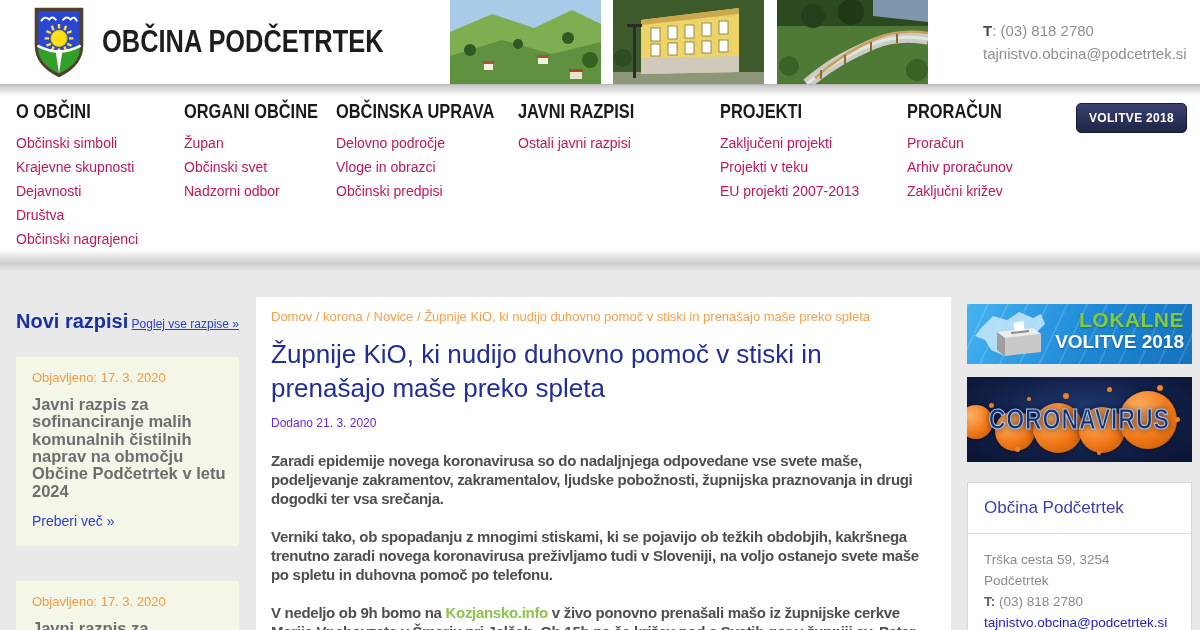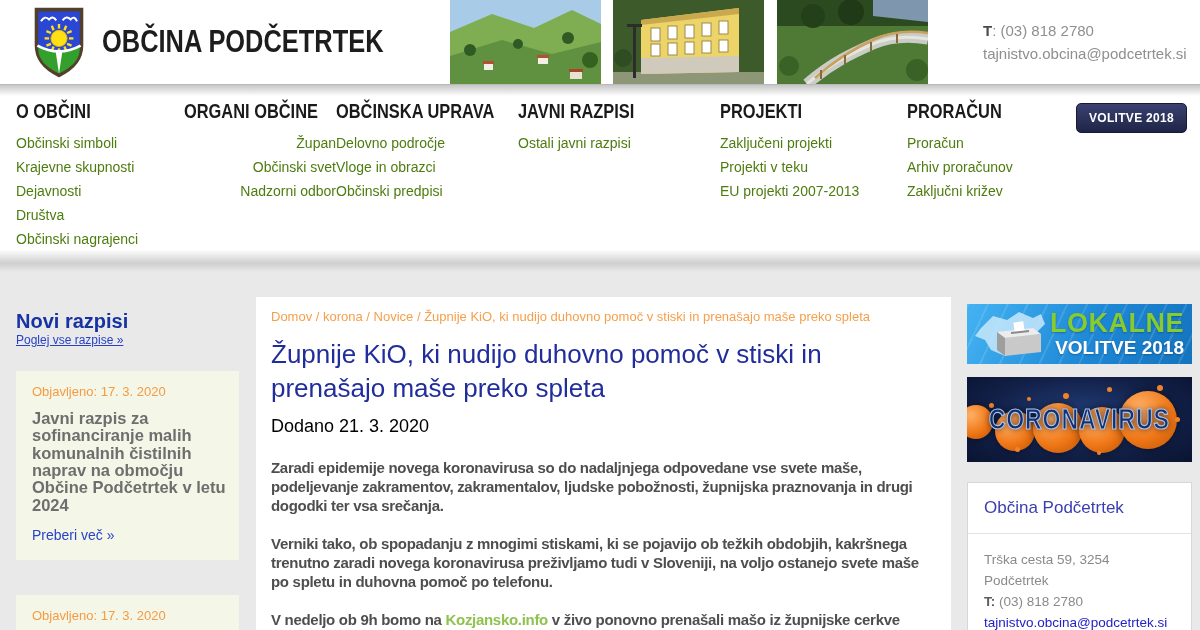--- a/index.html
+++ b/index.html
@@ -15,58 +15,58 @@
   .photo svg{display:block;}
   .hdr-contact{position:absolute;left:983px;top:19px;font-size:15px;line-height:23px;color:#8f8f8f;}
   .hdr-contact b{color:#4a4a4a;}
 
   .band-top{height:14px;background:linear-gradient(#c6c6c6,#ffffff 85%);border-top:1px solid #b9b9b9;box-sizing:border-box;}
 
   
   .nav{position:relative;height:152px;background:#ffffff;}
   .nav-inner{display:flex;padding-left:16px;padding-top:2px;}
   .nav-col h3{margin:0 0 8px 0;font-size:20px;color:#1a1a1a;font-weight:bold;}
-  .nav-col a{display:block;font-size:14px;line-height:24px;color:#4d7c0f;text-decoration:none;}
-  .c1{width:168px;}.c2{width:152px;text-align:right;}.c3{width:182px;}.c4{width:202px;}.c5{width:187px;}.c6{width:150px;}
+  .nav-col a{display:block;font-size:14px;line-height:24px;color:#be185d;text-decoration:none;}
+  .c1{width:168px;}.c2{width:152px;}.c3{width:182px;}.c4{width:202px;}.c5{width:187px;}.c6{width:150px;}
   .volitve-btn{position:absolute;right:13px;top:5px;background:linear-gradient(#3a4170,#1f2547);
     color:#ffffff;font-size:12px;font-weight:bold;padding:7px 12px;border-radius:5px;border:1px solid #161b33;
     letter-spacing:.3px;cursor:pointer;}
   .band-bottom{height:22px;background:linear-gradient(#fdfdfd,#cfcfcf 60%,#e9e9e9);}
 
   
   .content{display:flex;align-items:flex-start;height:358px;padding-top:25px;box-sizing:content-box;}
 
   
   .left-col{width:256px;box-sizing:border-box;padding:0 17px 0 16px;flex:none;}
-  .left-head{display:flex;justify-content:space-between;align-items:baseline;margin-top:13px;flex-direction:column;}
+  .left-head{display:flex;justify-content:space-between;align-items:baseline;margin-top:13px;}
   .left-head h2{margin:0;font-size:20px;font-weight:bold;color:#1732a2;}
   .see-all{font-size:12px;color:#2942c8;text-decoration:underline;}
   .news-card{background:#f4f7e8;padding:13px 10px 16px 16px;margin-top:24px;}
   .news-card + .news-card{margin-top:35px;}
   .news-date{color:#f59b42;font-size:13px;margin:0 0 11px 0;}
   .news-title{color:#6e6e6e;font-size:16.5px;font-weight:bold;line-height:1.05;margin:0;}
   .news-more{display:inline-block;margin-top:13px;font-size:14px;color:#2942c8;text-decoration:none;}
 
   
   .main{width:695px;flex:none;background:#ffffff;min-height:335px;box-sizing:border-box;
     padding:12px 14px 0 15px;margin-right:16px;}
   .breadcrumb{color:#f5a04c;font-size:13px;margin:0 0 13px 0;cursor:pointer;}
   .page-title{color:#212d9b;font-size:26px;font-weight:400;line-height:34px;margin:0 0 11px 0;}
-  .added{color:#000000;font-size:18px;margin:0 0 21px 0;}
+  .added{color:#6d28d9;font-size:12px;margin:0 0 21px 0;}
   .main p.body{color:#4e4e4e;font-size:15px;font-weight:bold;line-height:19px;letter-spacing:-0.3px;margin:0 0 19px 0;}
   .green-link{color:#8fc24e;text-decoration:none;font-weight:bold;}
 
   
   .right-col{width:225px;flex:none;padding-top:7px;}
   .banner{position:relative;width:225px;overflow:hidden;cursor:pointer;}
   .banner-volitve{height:60px;background:linear-gradient(115deg,#44b3f2 0%,#1e88d6 55%,#1473bd 100%);}
   .banner-volitve .streaks{position:absolute;inset:0;
     background:repeating-linear-gradient(115deg,rgba(255,255,255,0.12) 0 2px,rgba(255,255,255,0) 2px 18px);}
   .bv-text{position:absolute;right:8px;top:5px;text-align:right;line-height:1.08;}
-  .bv-line1{color:#86cb30;font-size:27px;font-weight:800;letter-spacing:.5px;text-shadow:0 1px 2px rgba(0,40,80,.35);}
+  .bv-line1{color:#86cb30;font-size:21px;font-weight:800;letter-spacing:.5px;text-shadow:0 1px 2px rgba(0,40,80,.35);}
   .bv-line2{color:#ffffff;font-size:19px;font-weight:800;text-shadow:0 1px 2px rgba(0,40,80,.35);}
   .bv-art{position:absolute;left:0;top:0;}
 
   .banner-corona{height:85px;margin-top:13px;background:radial-gradient(ellipse at 50% 45%,#23407c 0%,#13224b 55%,#0a1330 100%);}
   .blob{position:absolute;border-radius:50%;background:radial-gradient(circle at 35% 30%,#ffb066,#f07818 55%,#c25704 95%);
     box-shadow:0 0 8px rgba(0,0,0,.45);}
   .dot{position:absolute;border-radius:50%;background:#f08228;}
   .corona-text{position:absolute;inset:0;display:flex;align-items:center;justify-content:center;}
   .corona-text span{font-size:29px;font-weight:bold;color:#16306e;transform:scaleX(.80);
     -webkit-text-stroke:1.2px #a8c6ee;text-shadow:0 0 7px rgba(5,12,35,.8);letter-spacing:1px;white-space:nowrap;}

